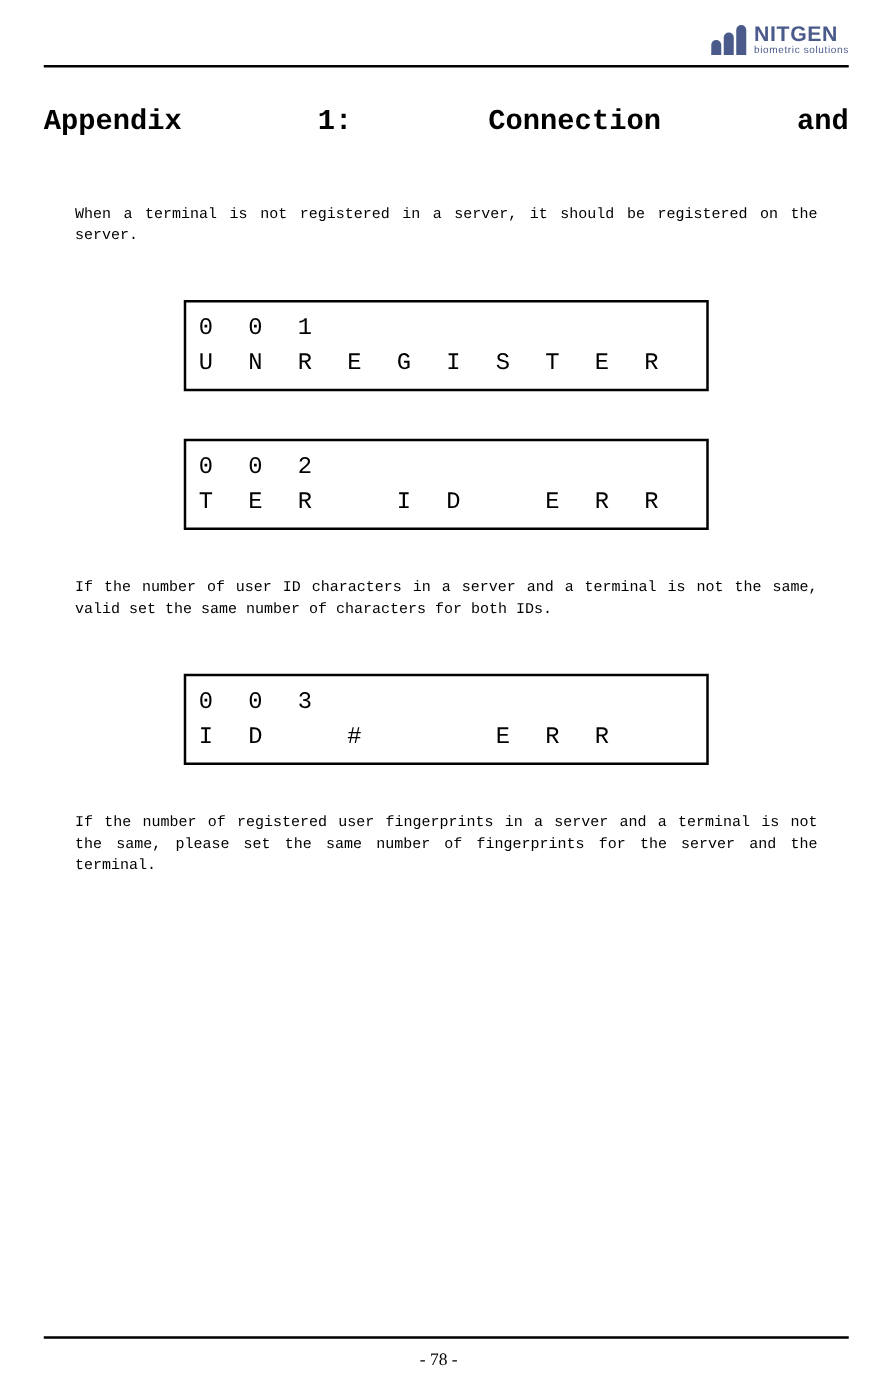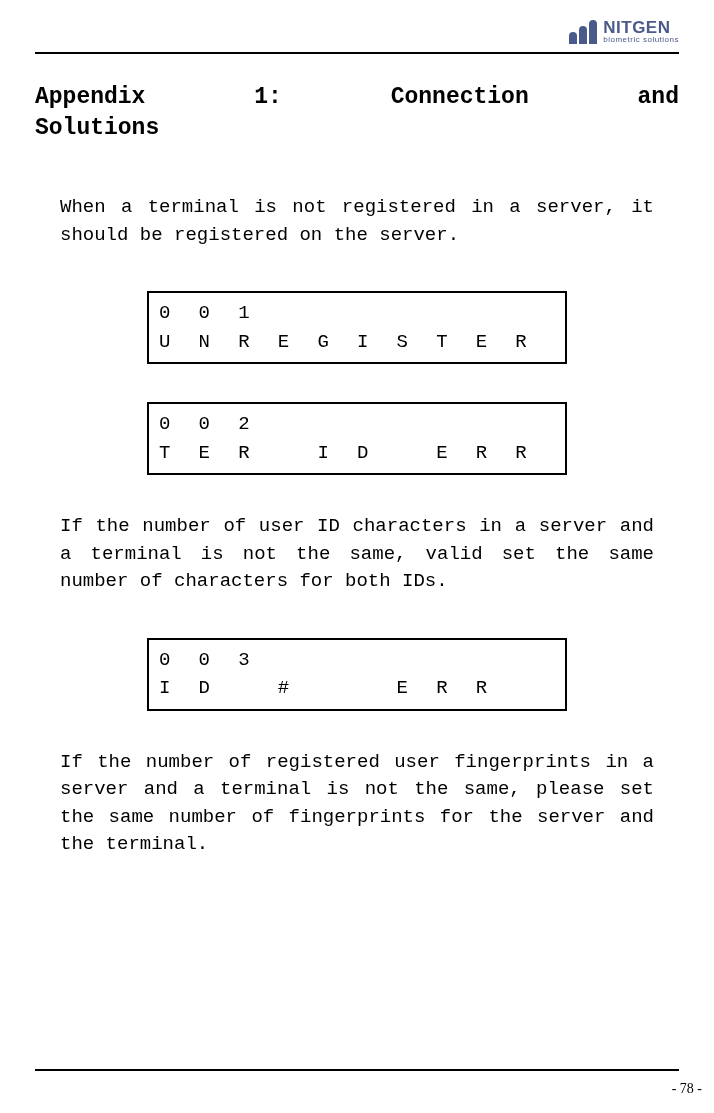--- a/index.html
+++ b/index.html
@@ -73,21 +73,21 @@
       text-align-last: left;
     }
     .title-line1 {
       display: flex;
       justify-content: space-between;
     }
     .content {
       padding: 0 25px;
     }
     .para {
-      font-size: 19px;
+      font-size: 12px;
       line-height: 1.45;
       margin-bottom: 42px;
       text-align: justify;
     }
     .para-last {
       margin-bottom: 16px;
     }
     .display-box {
       border: 2.5px solid #000;
       margin: 0 auto 38px auto;
@@ -109,21 +109,21 @@
       bottom: 42px;
       left: 35px;
       right: 35px;
       border-top: 2px solid #000;
     }
     .page-number {
       position: absolute;
       bottom: 16px;
       left: 0;
       right: 12px;
-      text-align: right;
+      text-align: center;
       font-size: 14px;
       font-family: "Times New Roman", serif;
     }
   </style>
 </head>
 <body>
 
 <div class="page">
   <div class="header">
     <div class="logo">
@@ -139,21 +139,20 @@
     </div>
   </div>
 
   <div class="title">
     <div class="title-line1">
       <span>Appendix</span>
       <span>1:</span>
       <span>Connection</span>
       <span>and</span>
     </div>
-    <div>Solutions</div>
   </div>
 
   <div class="content">
 
     <div class="para">When a terminal is not registered in a server, it should be registered on the server.</div>
     <div class="display-box">
       <div class="display-row">
         <span>0</span>
           <span>0</span>
           <span>1</span>

